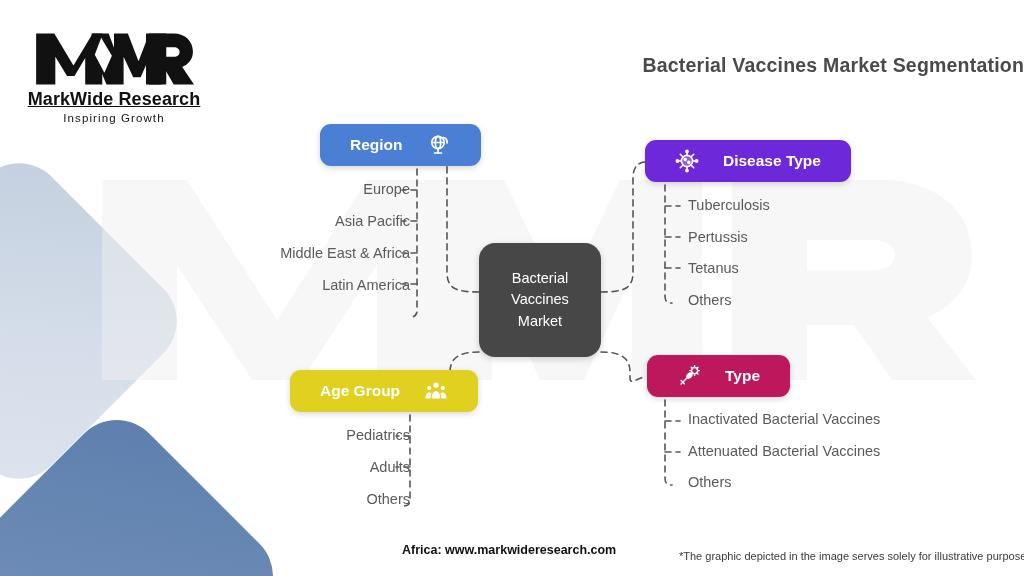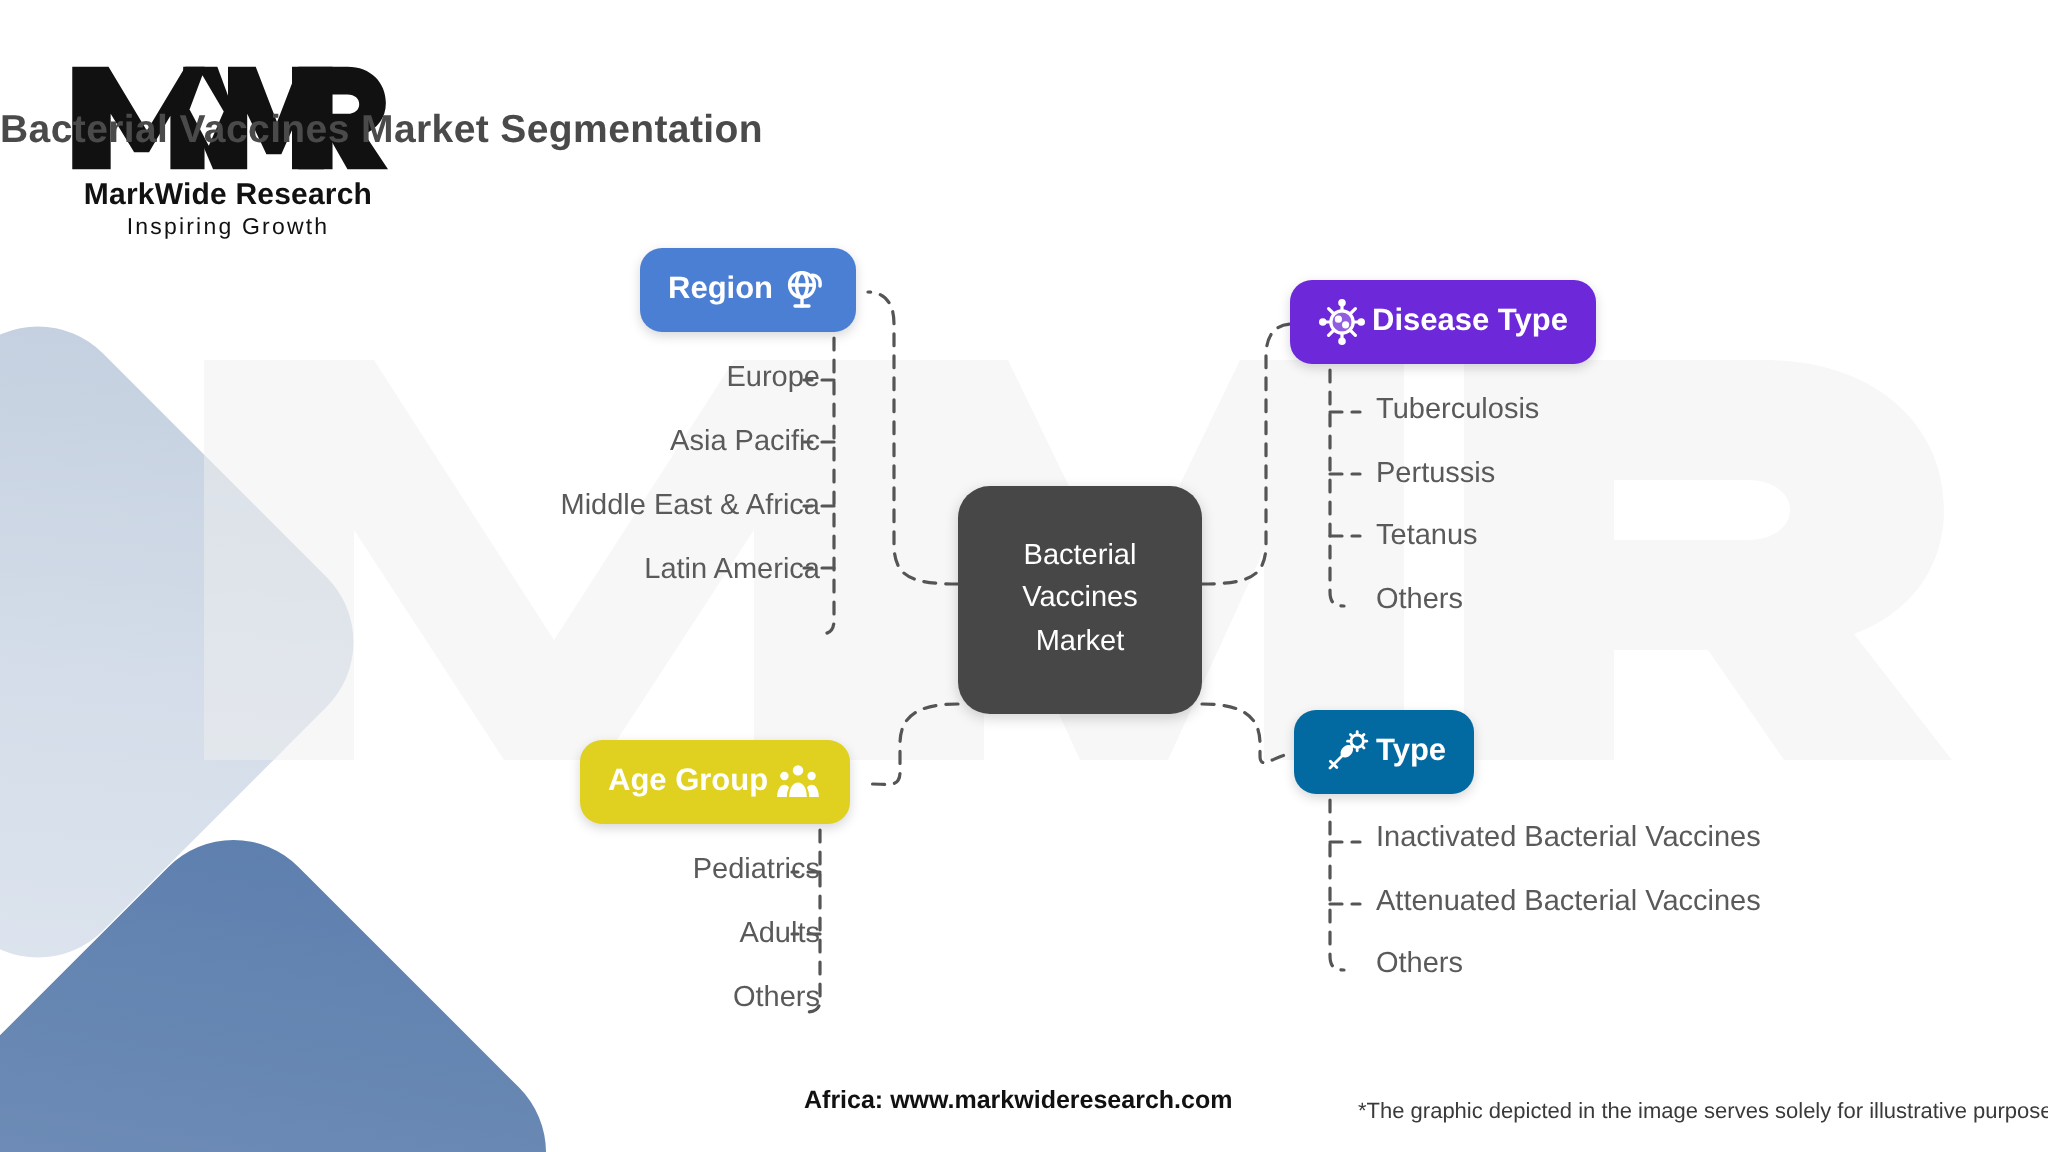--- a/index.html
+++ b/index.html
@@ -56,42 +56,43 @@
   
   .logo {
     position: absolute;
     left: 24px;
     top: 30px;
     width: 180px;
     text-align: center;
   }
   .logo-mark { width: 160px; height: 58px; display: block; margin: 0 auto; }
   .logo-name {
-    font-size: 15px;
+    font-size: 18px;
     font-weight: bold;
     color: #111111;
     letter-spacing: 0.1px;
     margin-top: 1px;
     white-space: nowrap;
+    text-decoration: underline;
   }
   .logo-tag {
     font-size: 11.5px;
     color: #111111;
     letter-spacing: 1.1px;
     margin-top: 2px;
     white-space: nowrap;
   }
 
   
   .title {
     position: absolute;
     left: 0;
     top: 54px;
     width: 1024px;
-    text-align: left;
+    text-align: right;
     font-size: 19.5px;
     font-weight: bold;
     color: #4a4a4a;
     letter-spacing: 0.2px;
   }
 
   
   .connectors {
     position: absolute;
     inset: 0;
@@ -119,35 +120,35 @@
     line-height: 1.48;
     text-align: center;
     white-space: pre-line;
   }
 
   
   .pill {
     position: absolute;
     display: flex;
     align-items: center;
-    gap: 3px;
+    gap: 24px;
     height: 42px;
-    padding: 0 14px;
+    padding: 0 30px;
     border-radius: 11px;
     color: #ffffff;
     font-size: 15.5px;
     font-weight: bold;
     box-shadow: 0 2px 6px rgba(0,0,0,0.16);
     white-space: nowrap;
   }
   .pill .pill-icon { width: 24px; height: 24px; flex: none; display: block; }
   .pill.region     { left: 320px; top: 124px; background: #4a7fd4; }
   .pill.disease    { left: 645px; top: 140px; background: #6d28d9; }
   .pill.agegroup   { left: 290px; top: 370px; background: #e0d020; text-align: center; }
-  .pill.type       { left: 647px; top: 355px; background: #0369a1; }
+  .pill.type       { left: 647px; top: 355px; background: #be185d; }
 
   
   .leaf-list { position: absolute; }
   .leaf-list.right-align { text-align: right; }
   .leaf {
     font-size: 14.5px;
     color: #5a5a5a;
     white-space: nowrap;
     line-height: 1;
   }

